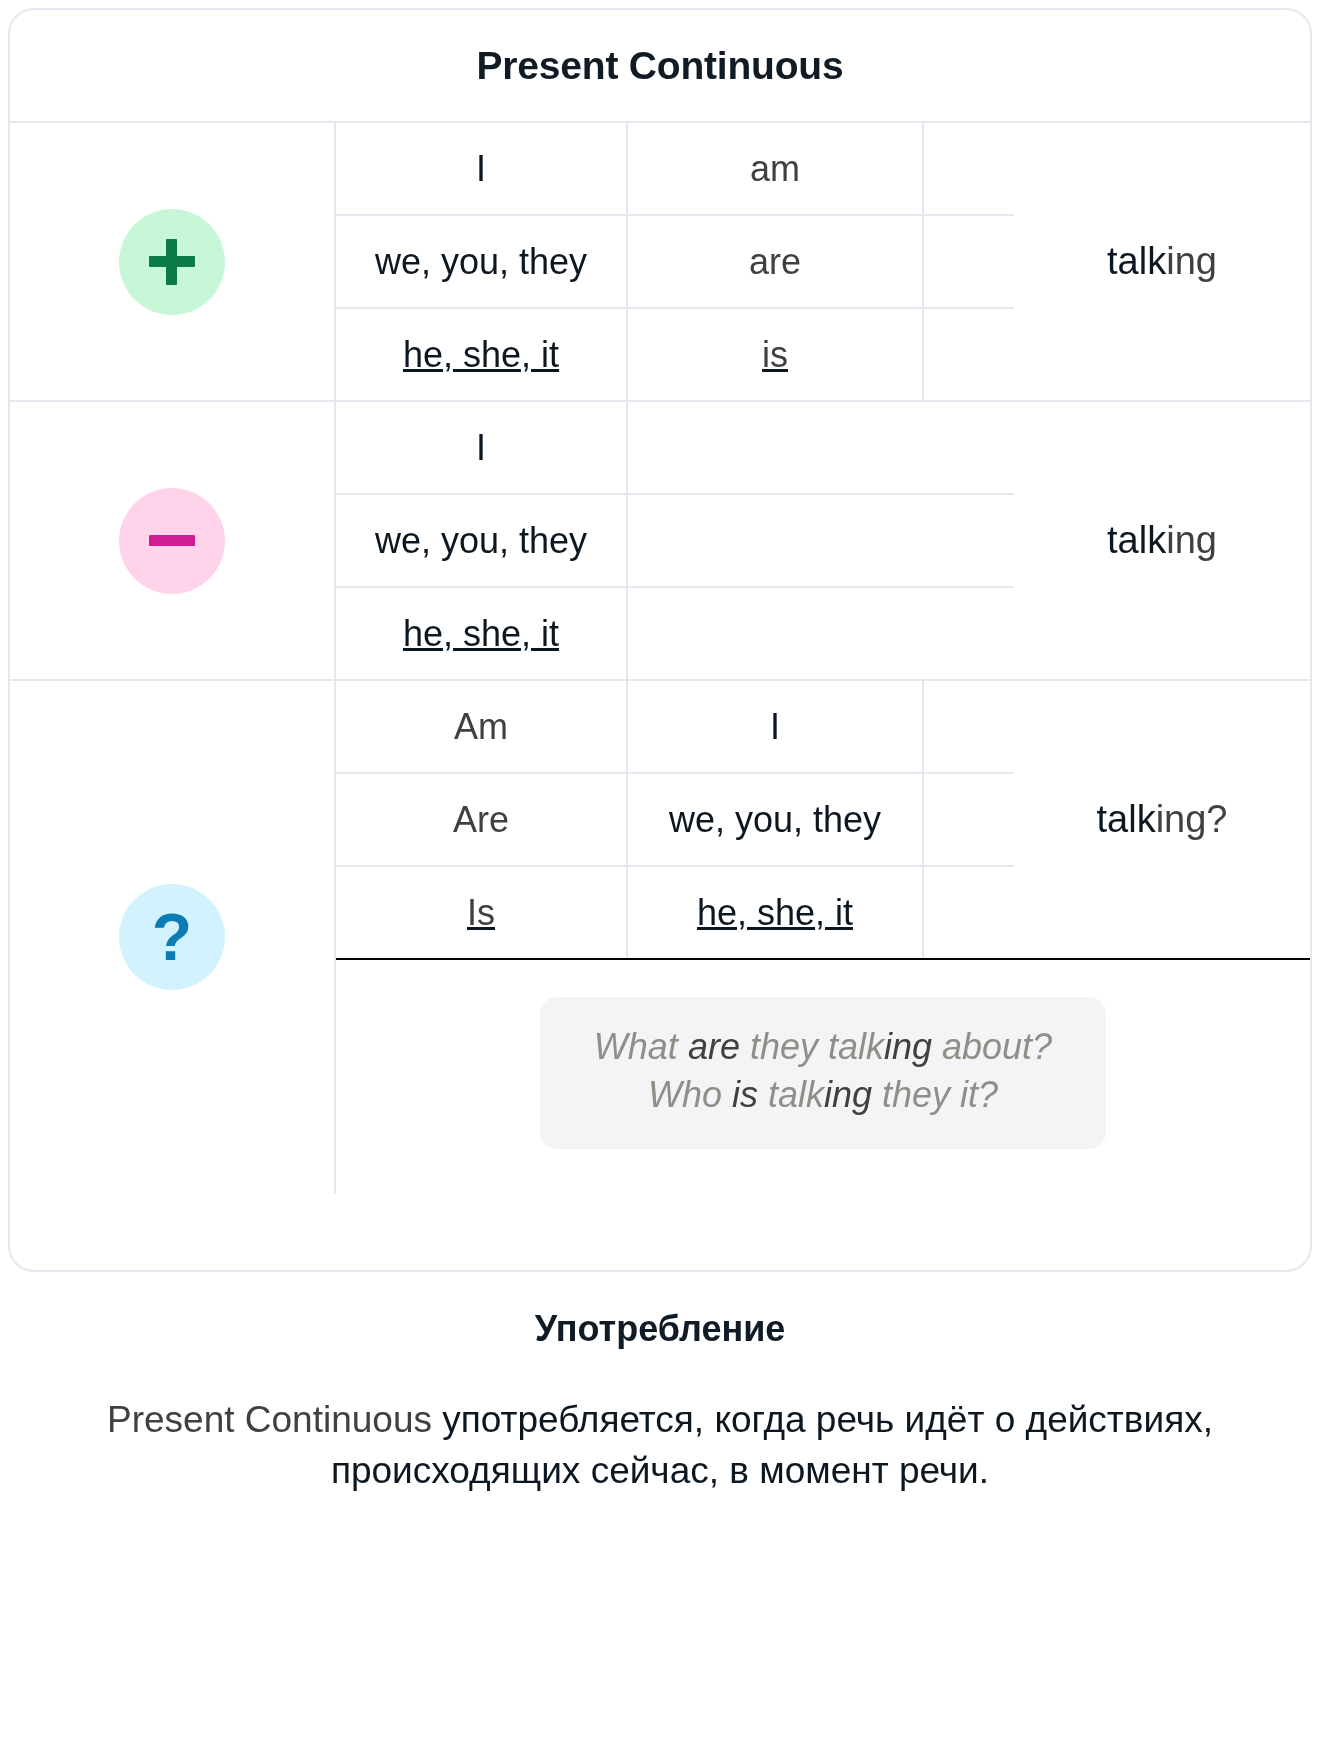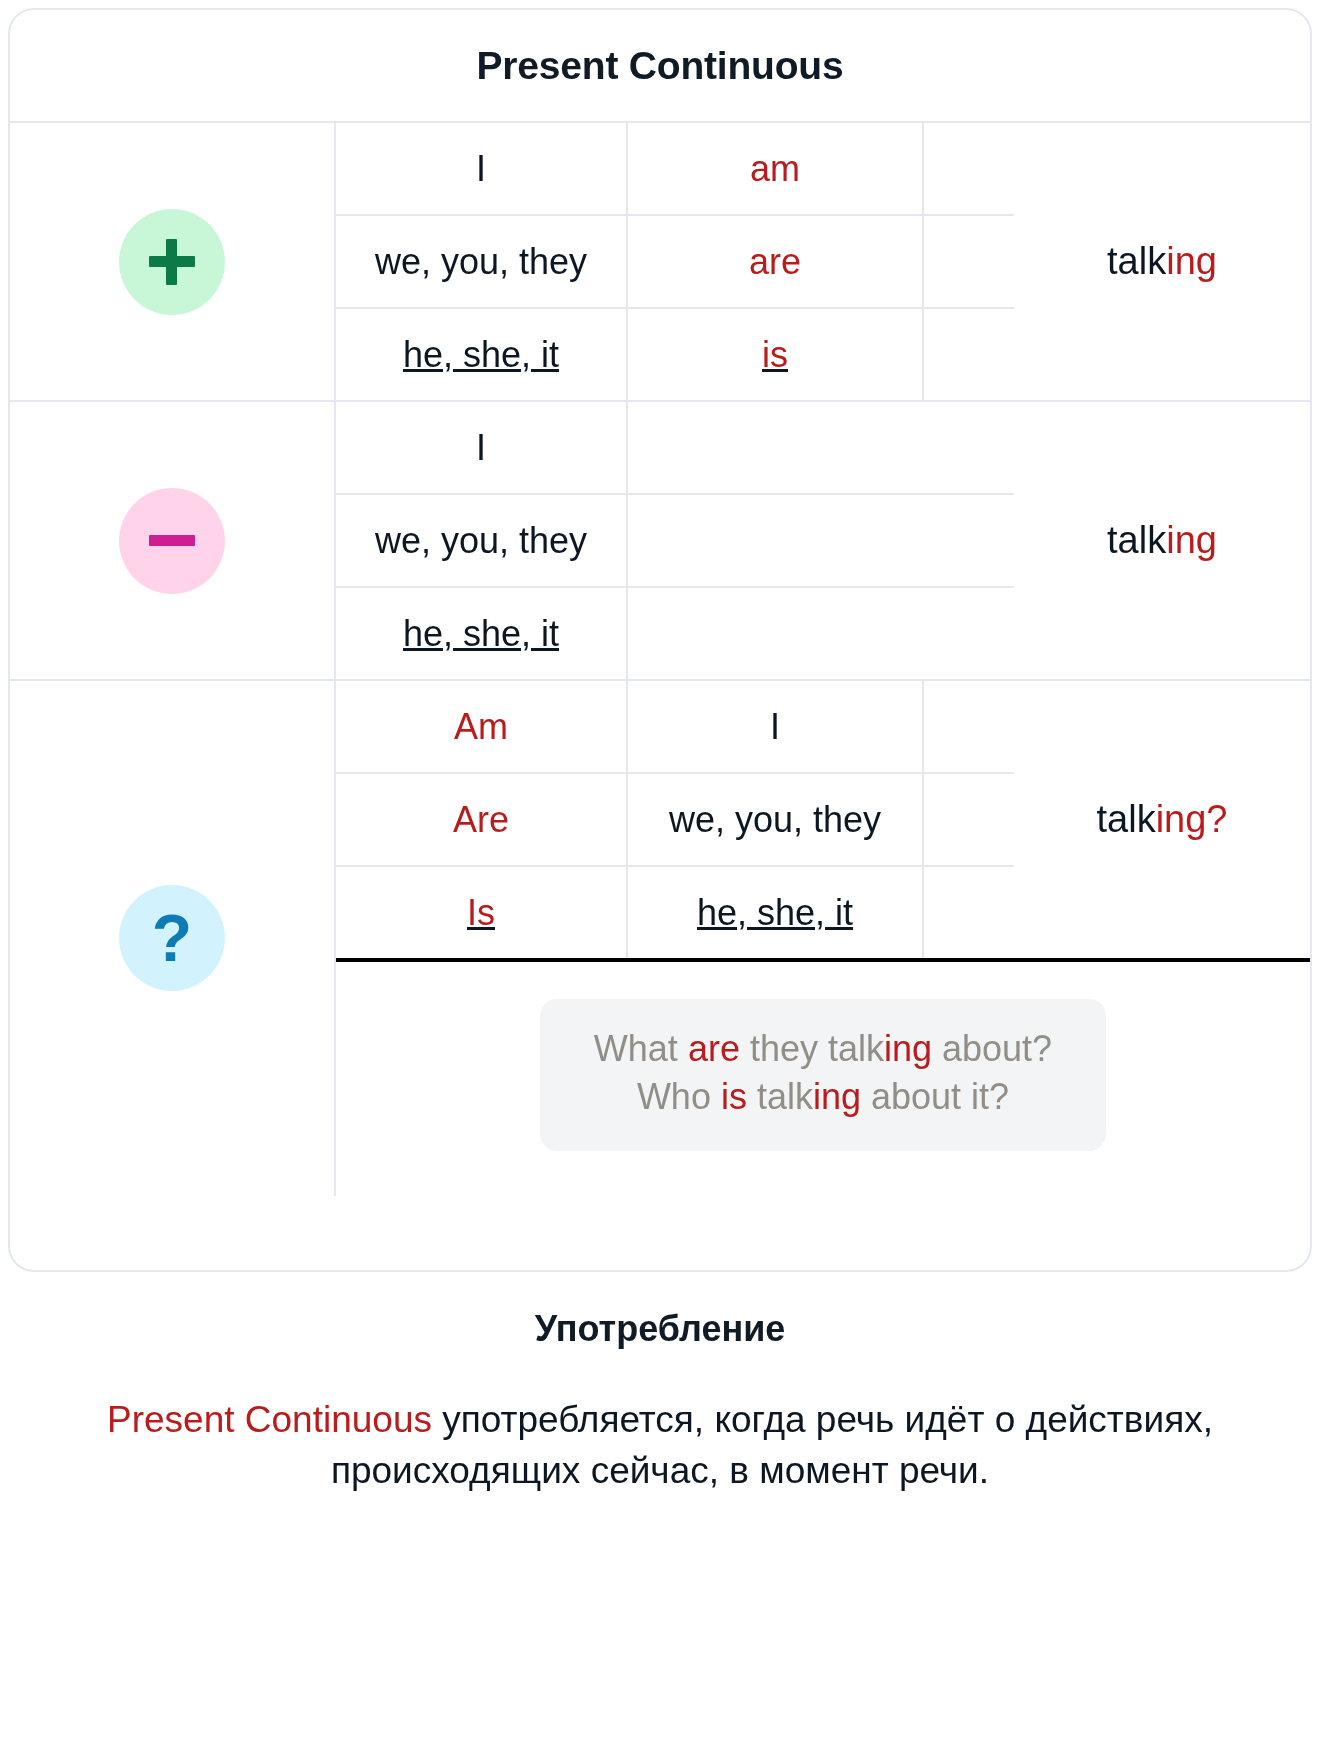--- a/index.html
+++ b/index.html
@@ -142,21 +142,21 @@
 
   .verb-cell {
     width: 296px;
     min-width: 296px;
     display: flex;
     align-items: center;
     justify-content: center;
     font-size: 38px;
   }
 
-  .blue { color: #b91c1c; }
+  .blue { color: #404040; }
   .dark { color: #0c1721; }
   .example-wrap {
     flex: 1;
     display: flex;
     align-items: center;
     justify-content: center;
     padding: 37px 0 45px 0;
   }
   .example-box {
     background: #f2f4f6;
@@ -276,24 +276,24 @@
               <div class="trow last">
                 <div class="tcell c1 blue">Is</div>
                 <div class="tcell c2">he, she, it</div>
               </div>
             </div>
             <div class="verb-cell">
               <span class="dark">talk</span>
                 <span class="blue">ing?</span>
             </div>
           </div>
-          <div style="border-top:4px solid #000000;" class="example-wrap">
+          <div style="border-top:2px solid #000000;font-style:italic;" class="example-wrap">
             <div class="example-box">
               <div><span>What </span><span class="blue">are</span><span> they talk</span><span class="blue">ing</span><span> about?</span></div>
-              <div><span>Who </span><span class="blue">is</span><span> talk</span><span class="blue">ing</span><span> about it?</span></div>
+              <div><span>Who </span><span class="blue">is</span><span> talk</span><span class="blue">ing</span><span> they it?</span></div>
             </div>
           </div>
         </div>
       </div>
 
     </div>
   </div>
 
   <div class="usage">
     <div class="usage-title">Употребление</div>

